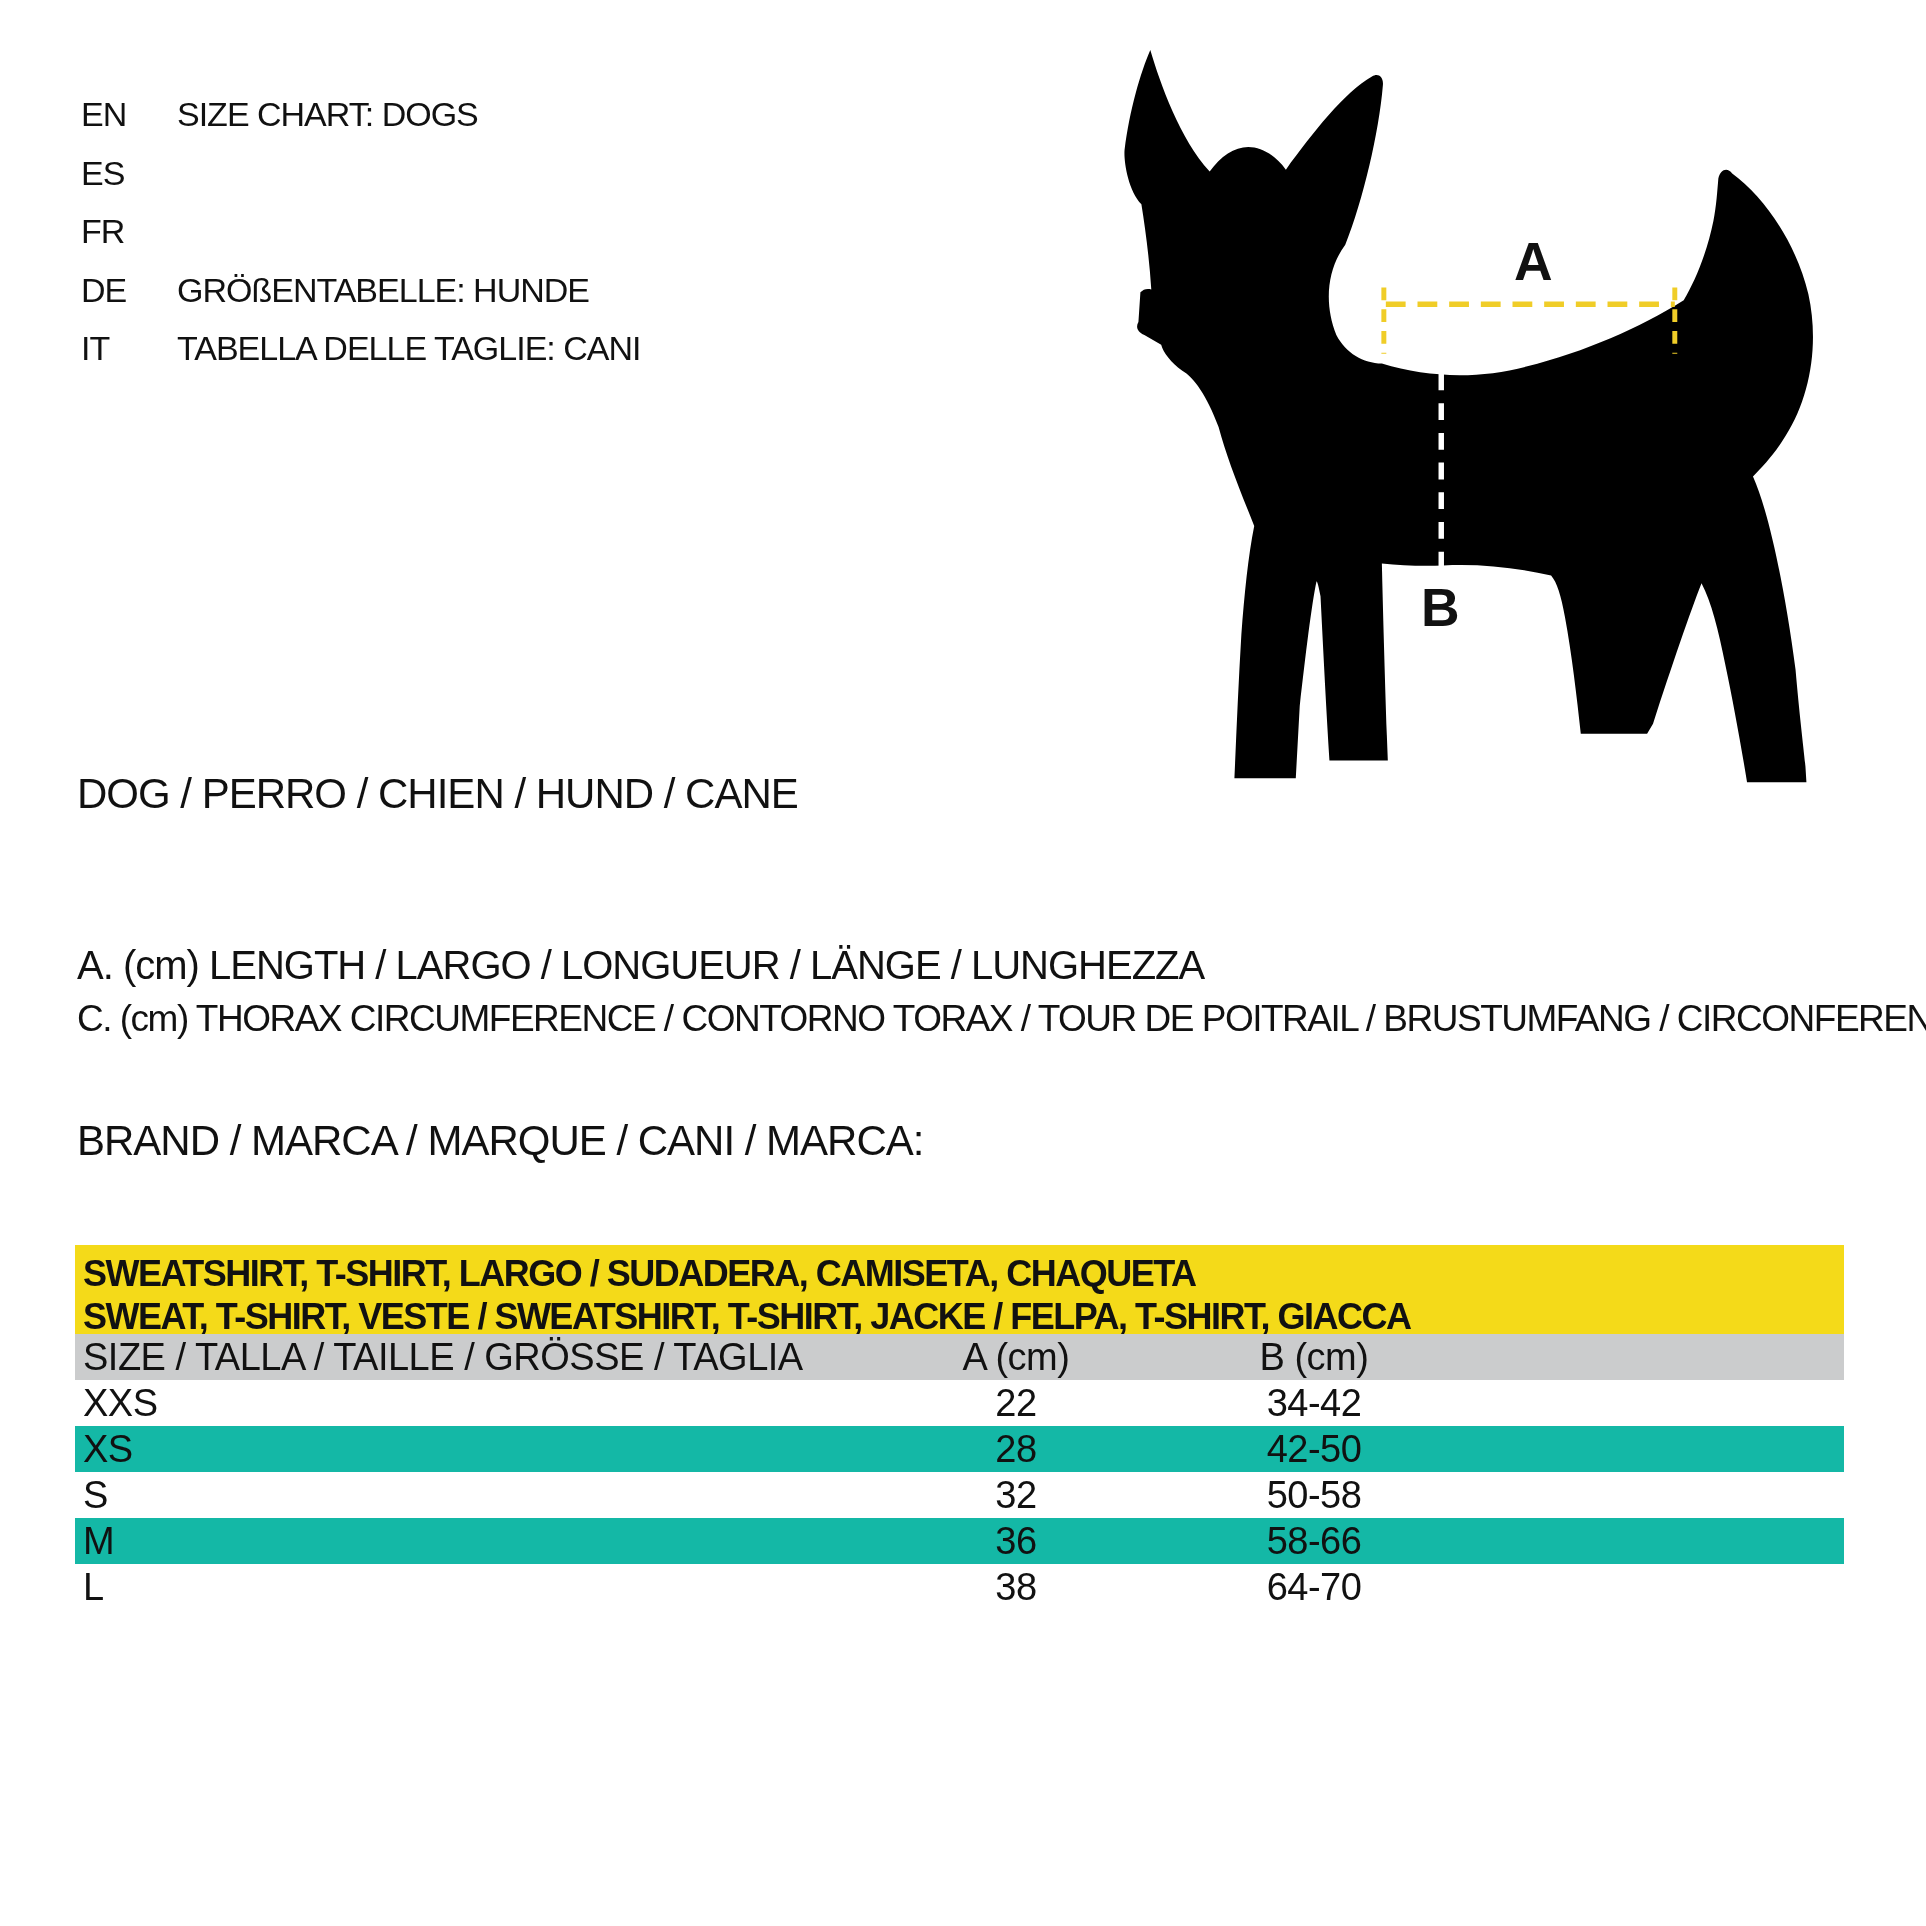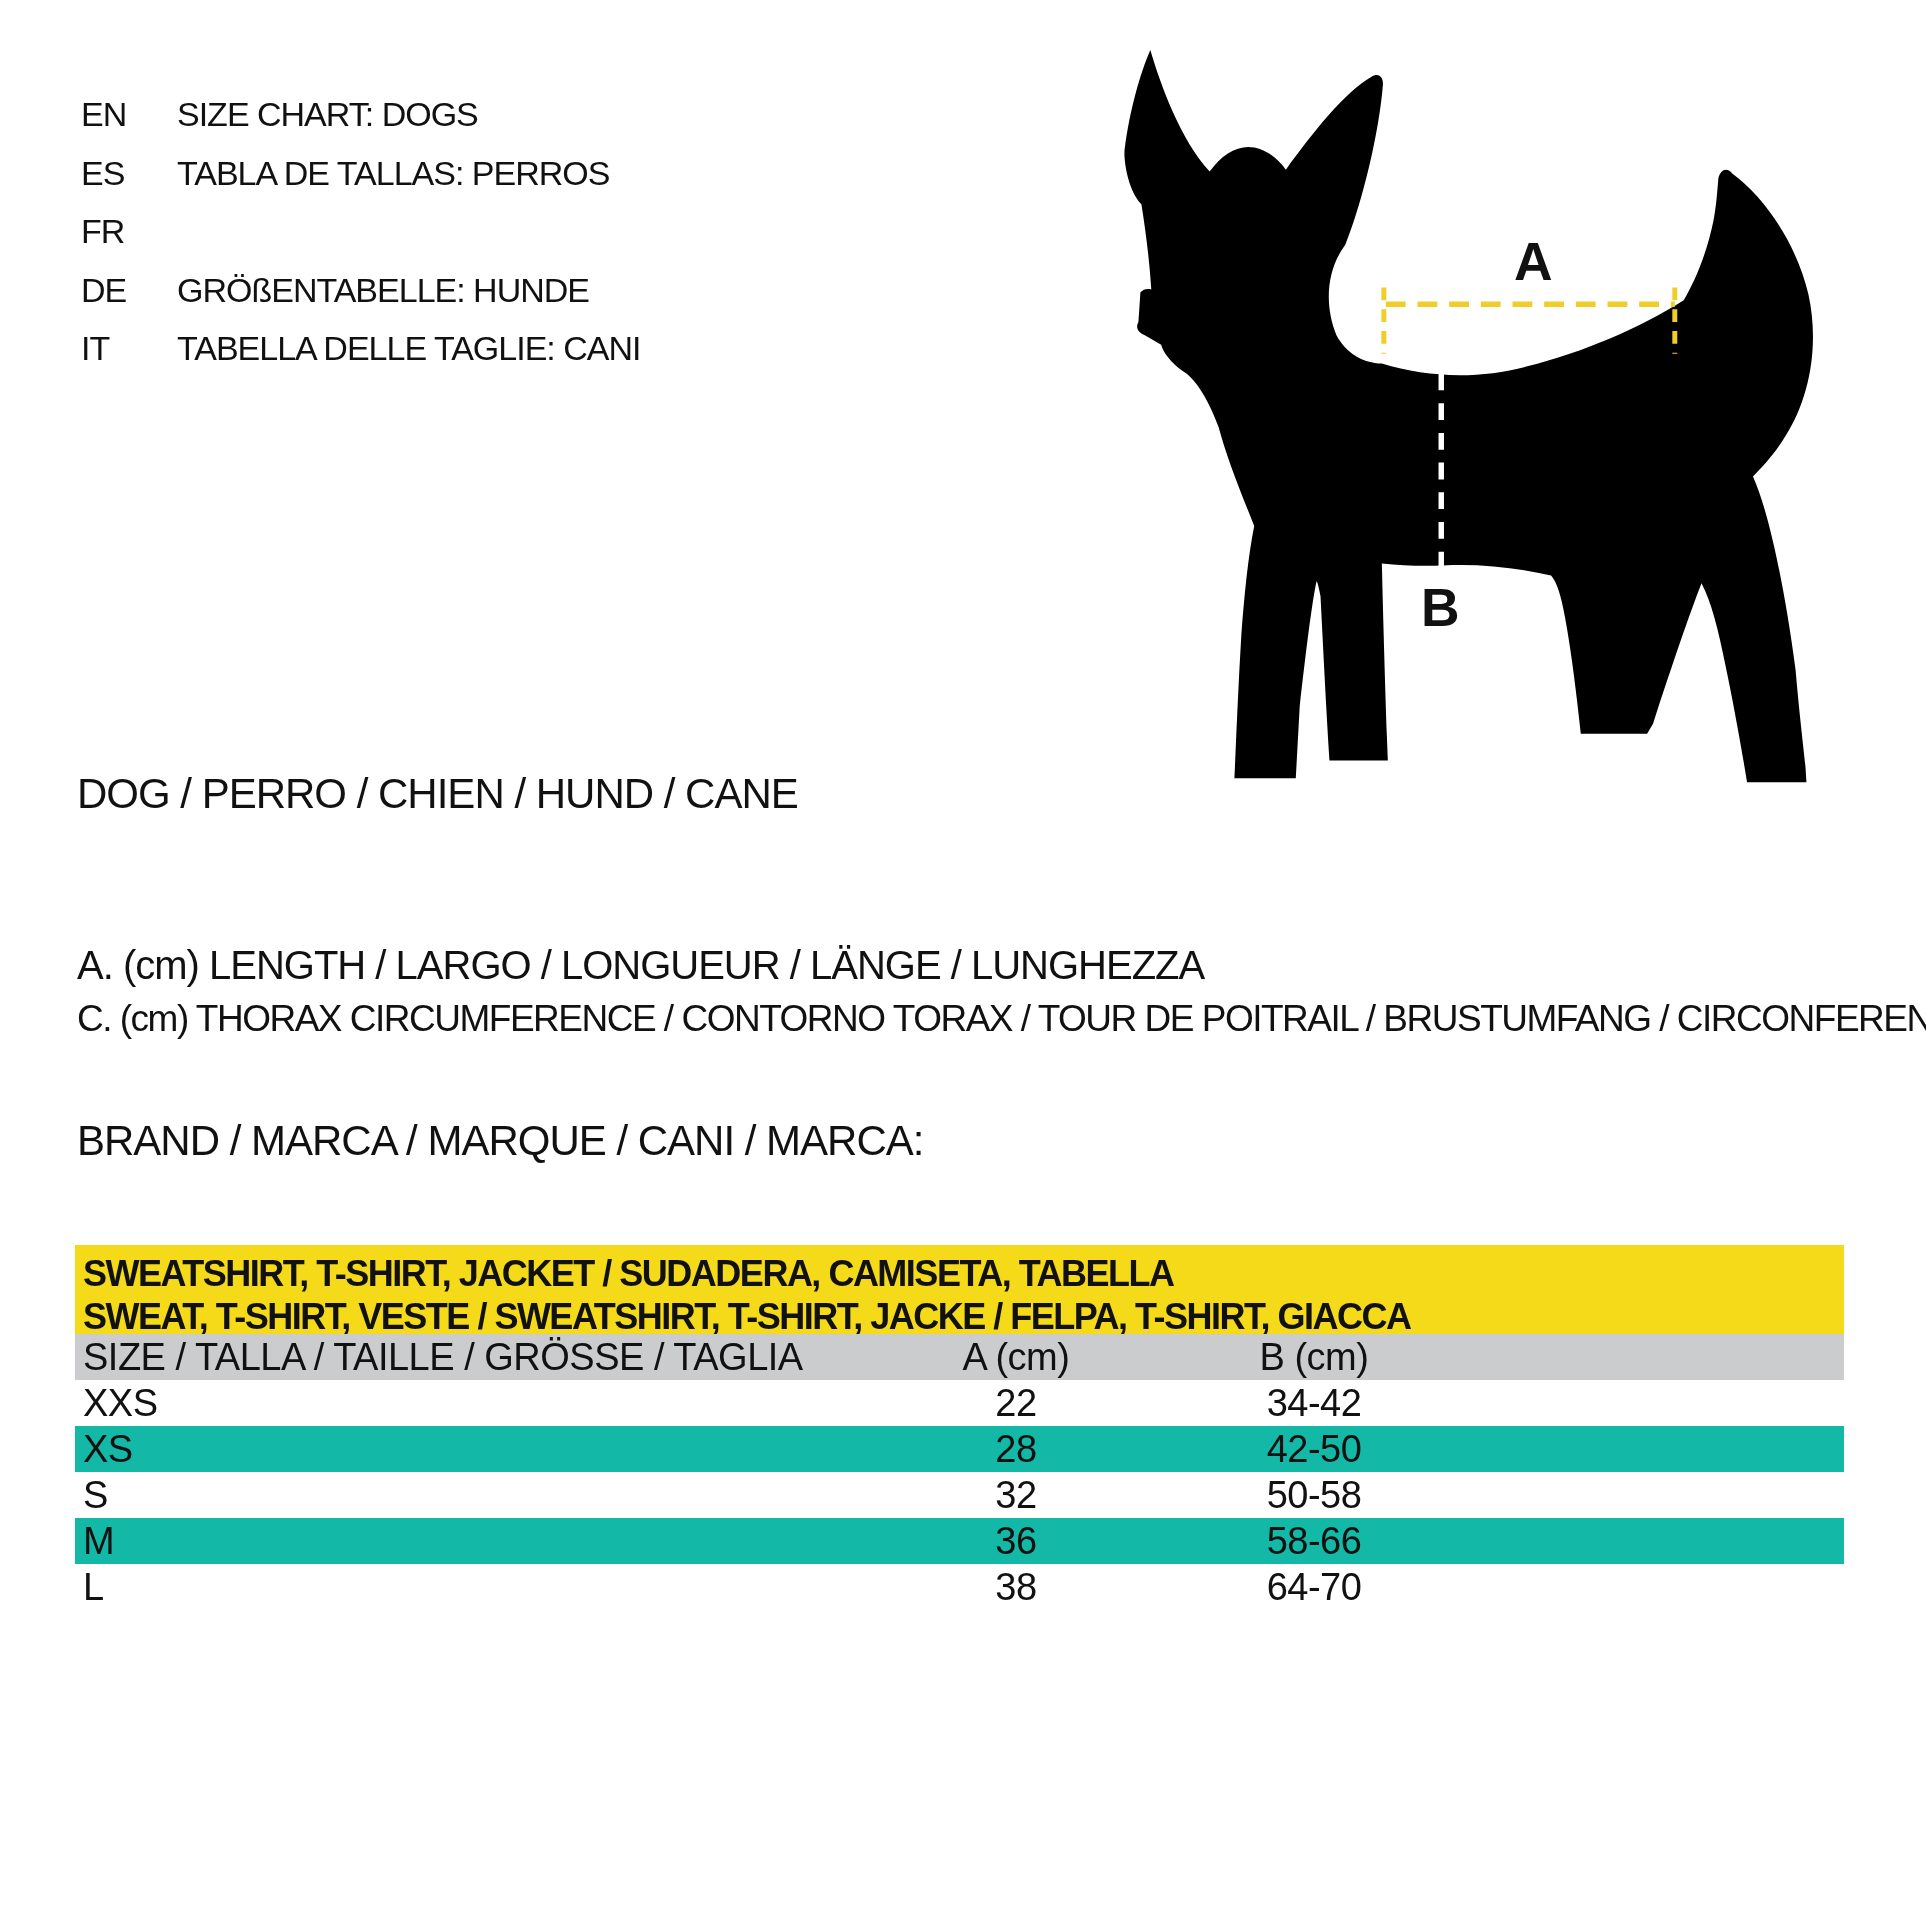--- a/index.html
+++ b/index.html
@@ -40,21 +40,20 @@
 
 <div id="page">
 
   <div>
     <div class="lang-row" style="top:65px">
       <span class="lang-code">EN</span>
       <span class="lang-label">SIZE CHART: DOGS</span>
     </div>
     <div class="lang-row" style="top:124px">
       <span class="lang-code">ES</span>
-      <span class="lang-label">TABLA DE TALLAS: PERROS</span>
     </div>
     <div class="lang-row" style="top:182px">
       <span class="lang-code">FR</span>
     </div>
     <div class="lang-row" style="top:241px">
       <span class="lang-code">DE</span>
       <span class="lang-label">GRÖßENTABELLE: HUNDE</span>
     </div>
     <div class="lang-row" style="top:299px">
       <span class="lang-code">IT</span>
@@ -118,21 +117,21 @@
     <text class="meas-label" x="365" y="592" text-anchor="middle">B</text>
   </svg>
 
   <div class="abs caption" style="top:770px">DOG / PERRO / CHIEN / HUND / CANE</div>
   <div class="abs legend-a" style="top:943px">A. (cm) LENGTH / LARGO / LONGUEUR / LÄNGE / LUNGHEZZA</div>
   <div class="abs legend-c" style="top:998px">C. (cm) THORAX CIRCUMFERENCE / CONTORNO TORAX / TOUR DE POITRAIL / BRUSTUMFANG / CIRCONFERENZA TORACE</div>
   <div class="abs brand" style="top:1117px">BRAND / MARCA / MARQUE / CANI / MARCA:</div>
 
   <div id="size-table">
     <div class="band">
-      <div>SWEATSHIRT, T-SHIRT, JACKET / SUDADERA, CAMISETA, TABELLA</div>
+      <div>SWEATSHIRT, T-SHIRT, LARGO / SUDADERA, CAMISETA, CHAQUETA</div>
       <div>SWEAT, T-SHIRT, VESTE / SWEATSHIRT, T-SHIRT, JACKE / FELPA, T-SHIRT, GIACCA</div>
     </div>
     <div class="trow thead">
       <span class="c-size">SIZE / TALLA / TAILLE / GRÖSSE / TAGLIA</span>
       <span class="c-a">A (cm)</span>
       <span class="c-b">B (cm)</span>
     </div>
     <div class="trow">
       <span class="c-size">XXS</span>
       <span class="c-a">22</span>

